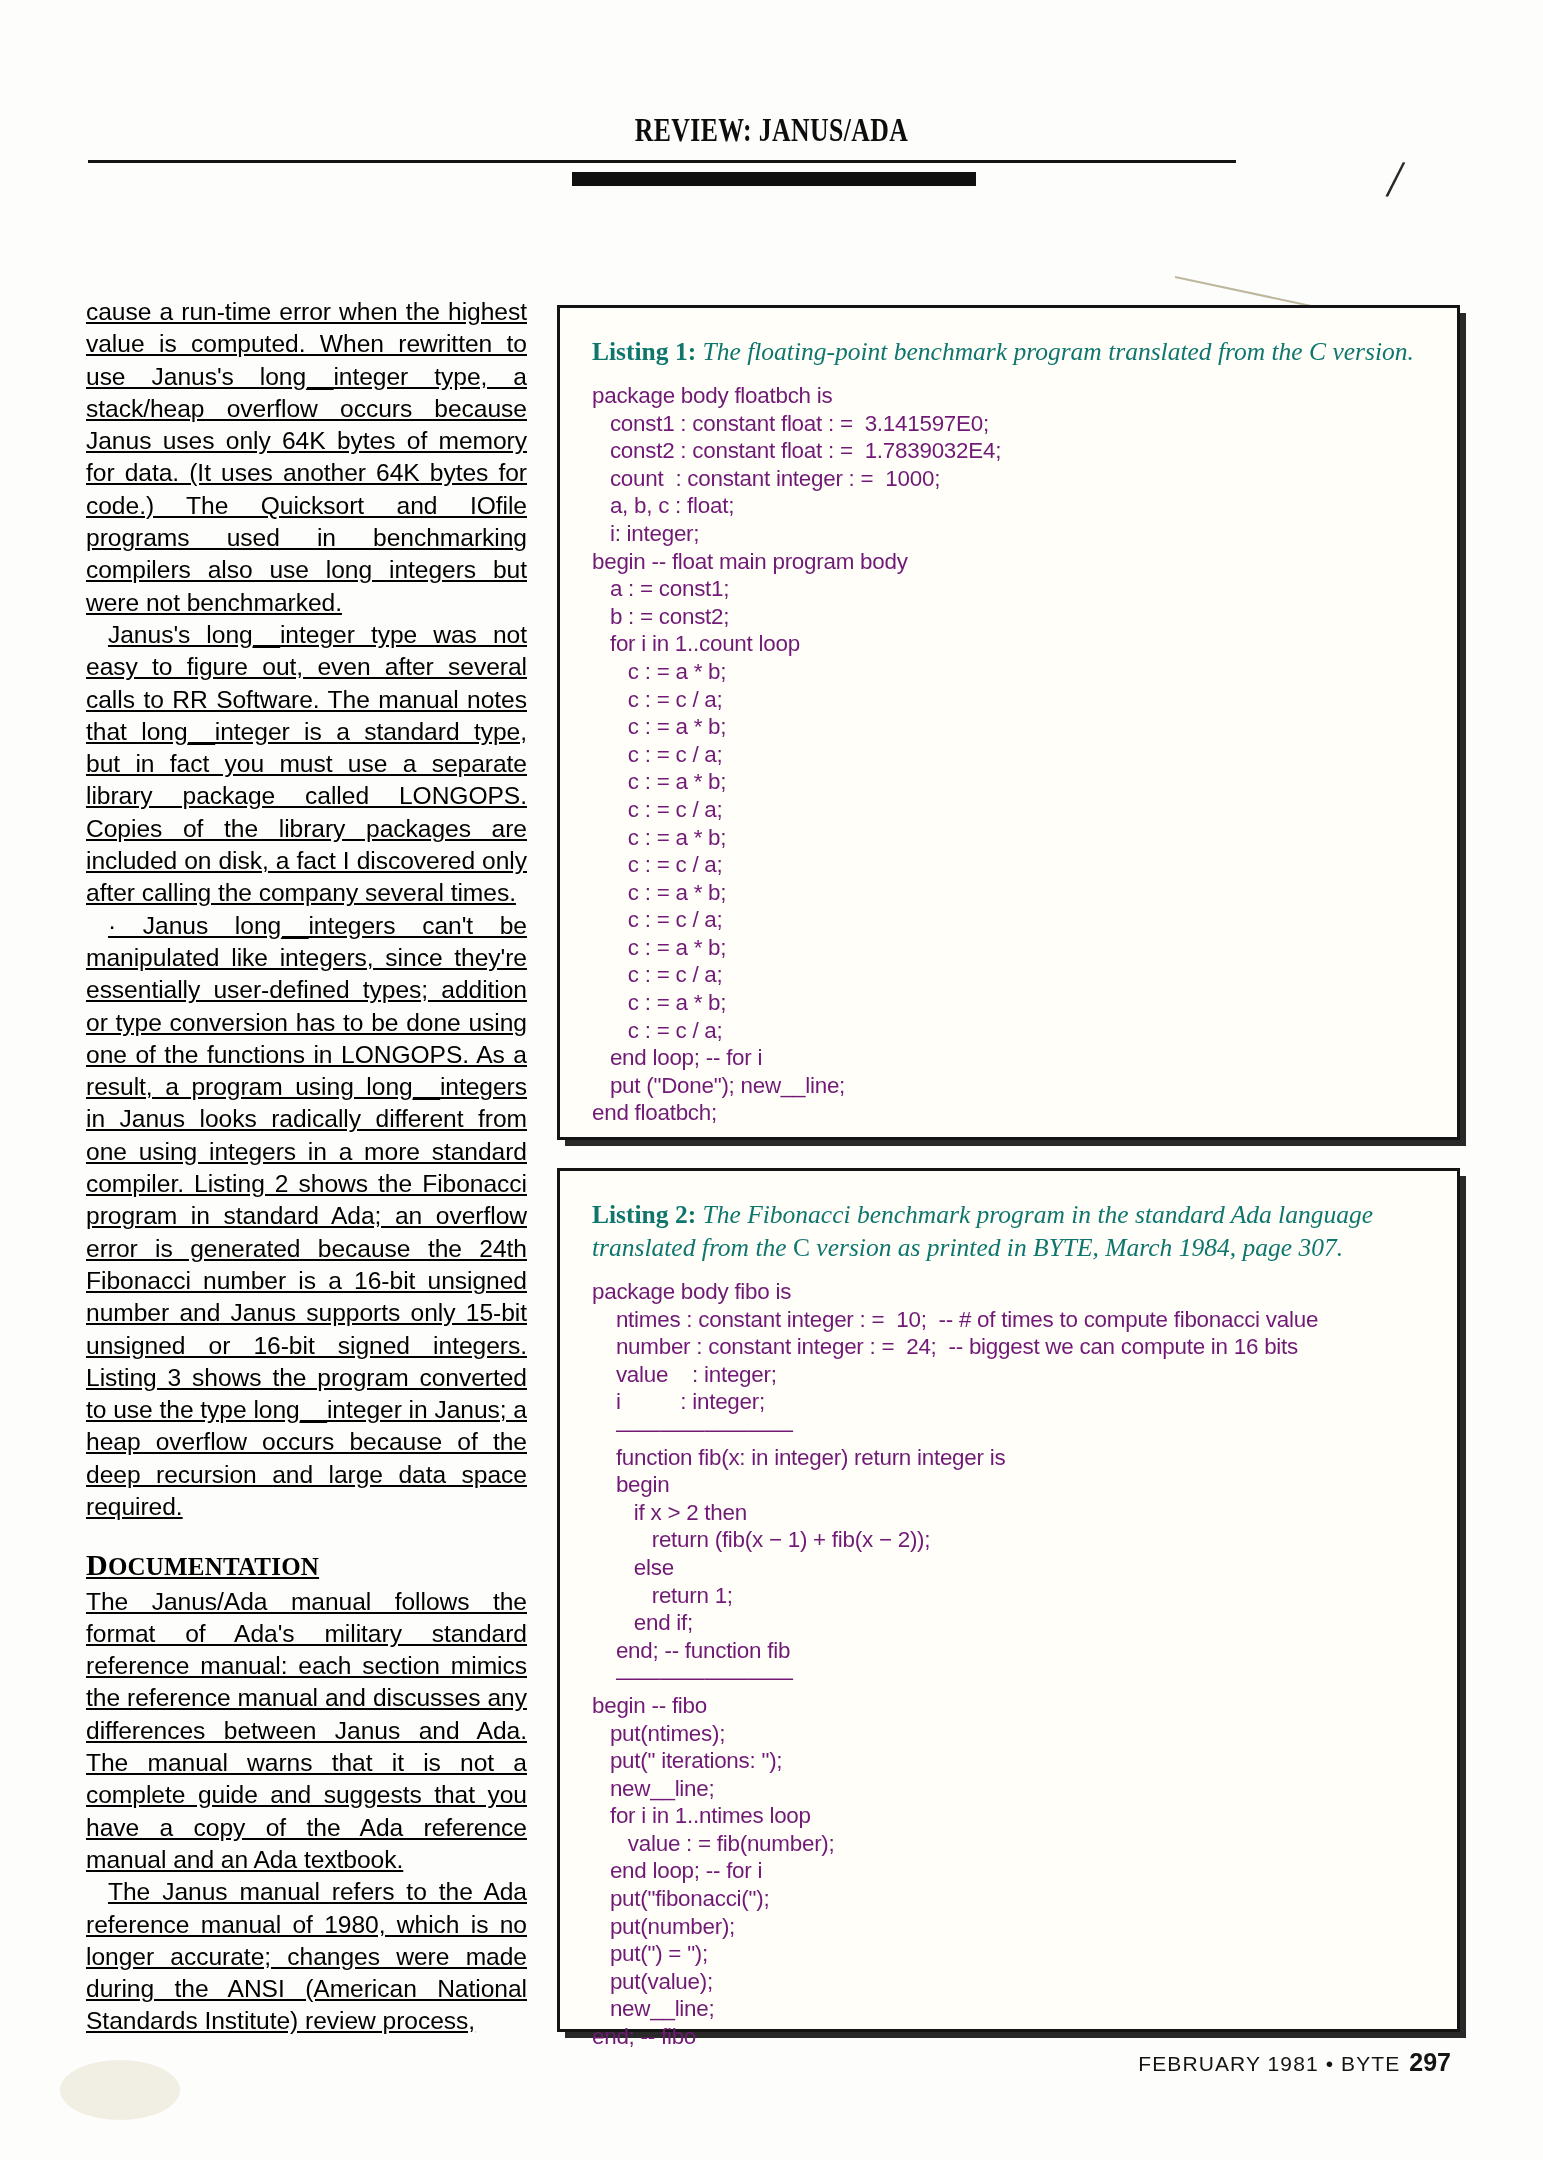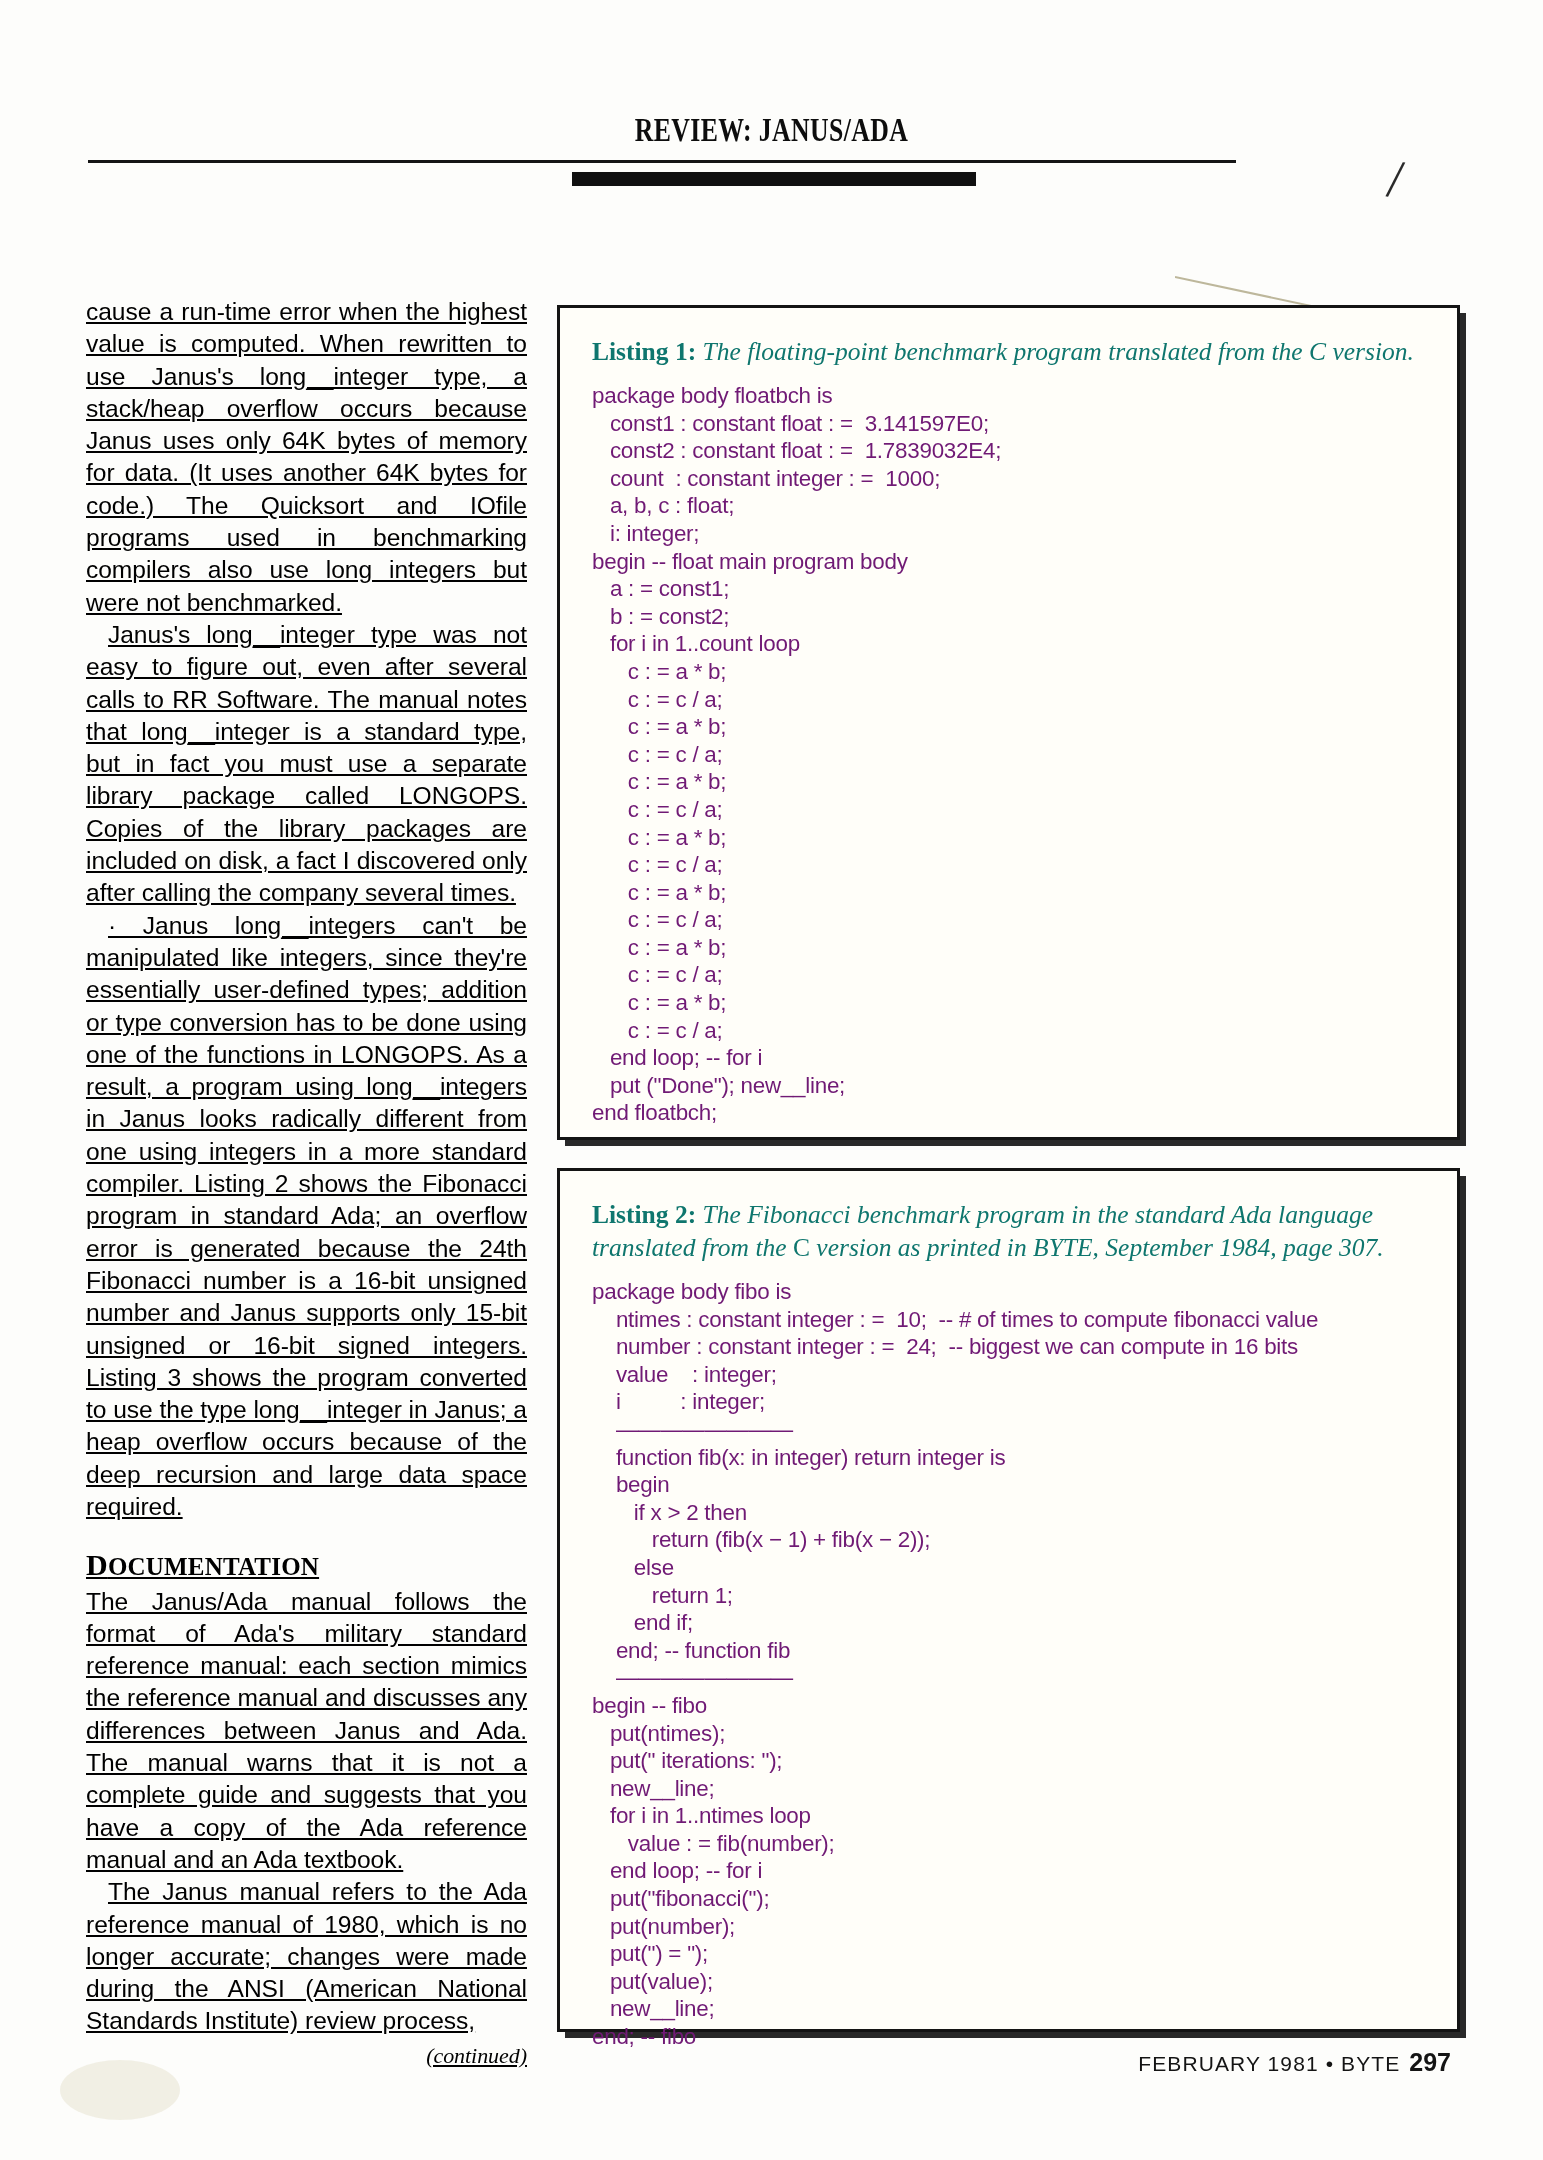--- a/index.html
+++ b/index.html
@@ -209,21 +209,20 @@
 
   <div class="col-left">
     <p>cause a run-time error when the highest value is computed. When rewritten to use Janus's long__integer type, a stack/heap overflow occurs because Janus uses only 64K bytes of memory for data. (It uses another 64K bytes for code.) The Quicksort and IOfile programs used in benchmarking compilers also use long integers but were not benchmarked.</p>
     <p class="indent">Janus's long__integer type was not easy to figure out, even after several calls to RR Software. The manual notes that long__integer is a standard type, but in fact you must use a separate library package called LONGOPS. Copies of the library packages are included on disk, a fact I discovered only after calling the company several times.</p>
     <p class="indent">· Janus long__integers can't be manipulated like integers, since they're essentially user-defined types; addition or type conversion has to be done using one of the functions in LONGOPS. As a result, a program using long__integers in Janus looks radically different from one using integers in a more standard compiler. Listing 2 shows the Fibonacci program in standard Ada; an overflow error is generated because the 24th Fibonacci number is a 16-bit unsigned number and Janus supports only 15-bit unsigned or 16-bit signed integers. Listing 3 shows the program converted to use the type long__integer in Janus; a heap overflow occurs because of the deep recursion and large data space required.</p>
 
     <p class="section-head"><span class="cap">D</span><span>OCUMENTATION</span></p>
 
     <p>The Janus/Ada manual follows the format of Ada's military standard reference manual: each section mimics the reference manual and discusses any differences between Janus and Ada. The manual warns that it is not a complete guide and suggests that you have a copy of the Ada reference manual and an Ada textbook.</p>
     <p class="indent">The Janus manual refers to the Ada reference manual of 1980, which is no longer accurate; changes were made during the ANSI (American National Standards Institute) review process,</p>
-    <span class="continued">(continued)</span>
   </div>
 
   <div class="listing" id="listing-1">
     <div class="listing-inner">
       <div class="listing-caption"><span class="lead">Listing 1:</span><span> The floating-point benchmark program translated from the C version.</span></div>
       <div class="listing-code">package body floatbch is
    const1 : constant float : =  3.141597E0;
    const2 : constant float : =  1.7839032E4;
    count  : constant integer : =  1000;
    a, b, c : float;
@@ -247,21 +246,21 @@
       c : = a * b;
       c : = c / a;
    end loop; -- for i
    put ("Done"); new__line;
 end floatbch;</div>
     </div>
   </div>
 
   <div class="listing" id="listing-2">
     <div class="listing-inner">
-      <div class="listing-caption"><span class="lead">Listing 2:</span><span> The Fibonacci benchmark program in the standard Ada language translated from the </span><span class="roman">C</span><span> version as printed in BYTE, September 1984, page 307.</span></div>
+      <div class="listing-caption"><span class="lead">Listing 2:</span><span> The Fibonacci benchmark program in the standard Ada language translated from the </span><span class="roman">C</span><span> version as printed in BYTE, March 1984, page 307.</span></div>
       <div class="listing-code">package body fibo is
     ntimes : constant integer : =  10;  -- # of times to compute fibonacci value
     number : constant integer : =  24;  -- biggest we can compute in 16 bits
     value    : integer;
     i          : integer;
     ————————
     function fib(x: in integer) return integer is
     begin
        if x &gt; 2 then
           return (fib(x − 1) + fib(x − 2));

